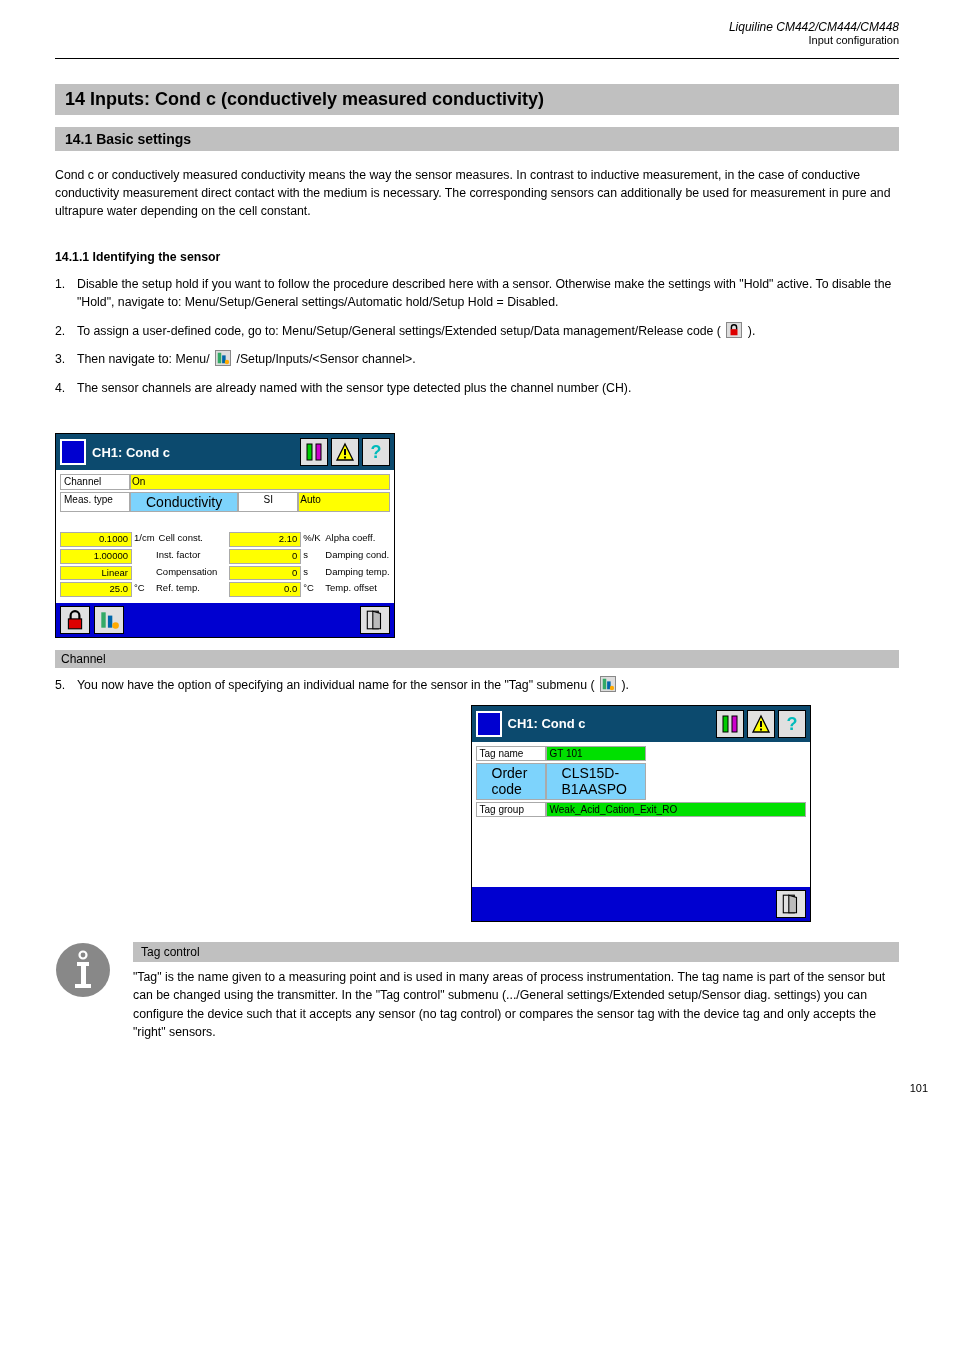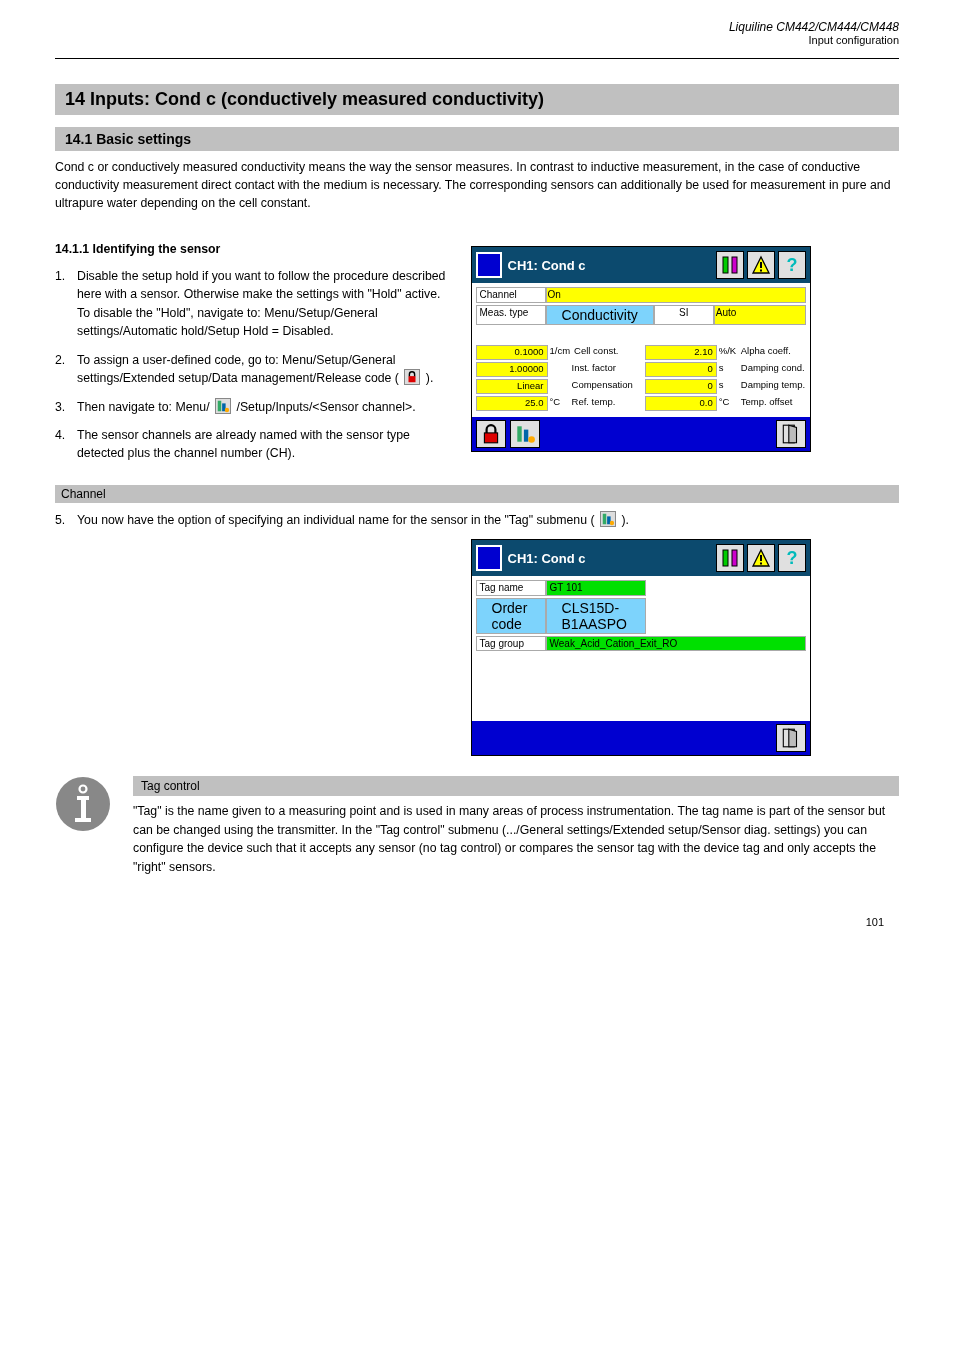--- a/index.html
+++ b/index.html
@@ -9,25 +9,25 @@
     background: #fff;
     color: #000;
     font-size: 12px;
     padding: 20px 0 40px 0;
   }
   .page-header { text-align: right; padding: 0 55px 10px 0; font-size: 11px; }
   .page-header .title { font-style: italic; font-size: 12px; }
   .hr-line { border: none; border-top: 1px solid #000; margin: 2px 55px 25px 55px; }
   .section-bar-wide { background: #c0c0c0; margin: 0 55px 12px 55px; padding: 5px 10px; font-weight: bold; font-size: 18px; }
   .section-bar-sub { background: #c0c0c0; margin: 0 55px 0 55px; padding: 4px 10px; font-weight: bold; font-size: 14px; }
-  .section-body { margin: 8px 55px 28px 55px; line-height: 1.45; font-size: 12.3px; }
+  .section-body { margin: 16px 55px 28px 55px; line-height: 1.45; font-size: 12.3px; }
   .two-col { display: flex; gap: 20px; margin: 0 55px; }
   .two-col .left { flex: 1 1 48%; font-size: 12.3px; line-height: 1.5; }
   .two-col .right { flex: 1 1 52%; }
-  .two-col.sub { align-items: flex-start; }
+  .two-col.sub { align-items: flex-start; flex-direction: column; }
   .step-list { list-style: none; }
   .step-list li { display: flex; margin-bottom: 10px; }
   .step-num { width: 22px; flex-shrink: 0; }
   .step-text { flex: 1; }
   .inline-icon { display: inline-block; width: 16px; height: 16px; border: 1px solid #888; vertical-align: -3px; background: #ddd; position: relative; margin: 0 2px; }
   .inline-icon svg { width: 100%; height: 100%; display: block; }
   .sub-heading-bar { background: #c0c0c0; padding: 2px 6px; margin: 0 55px 0 55px; font-size: 12px; }
   .sub-row { display: flex; margin: 0 55px; gap: 20px; }
   .sub-row .left { flex: 1 1 48%; font-size: 12.3px; line-height: 1.5; }
   .sub-row .right { flex: 1 1 52%; display: flex; align-items: flex-start; }
@@ -61,21 +61,21 @@
   .prow .pu { flex: 0 0 22px; padding: 1px 2px; font-size: 9.5px; }
   .prow .pn { flex: 1; font-size: 9.5px; padding: 1px 2px; white-space: nowrap; }
 
   .body-pad { min-height: 145px; }
 
   .tip-row { display: flex; gap: 18px; margin: 20px 55px 16px 55px; align-items: flex-start; }
   .tip-icon { flex: 0 0 60px; }
   .tip-body { flex: 1; }
   .tip-body .tip-title-bar { background: #c0c0c0; padding: 3px 8px; font-size: 12px; margin-bottom: 6px; }
   .tip-body p { font-size: 12.3px; line-height: 1.5; }
-  .page-num { text-align:right; margin-right:70px; margin-top:40px; font-size:11px; }
+  .page-num { text-align:right; margin-right:26px; margin-top:40px; font-size:11px; }
 </style>
 </head>
 <body>
 
 <div class="page-header">
   <div class="title">Liquiline CM442/CM444/CM448</div>
   <div>Input configuration</div>
 </div>
 <hr class="hr-line">
 

